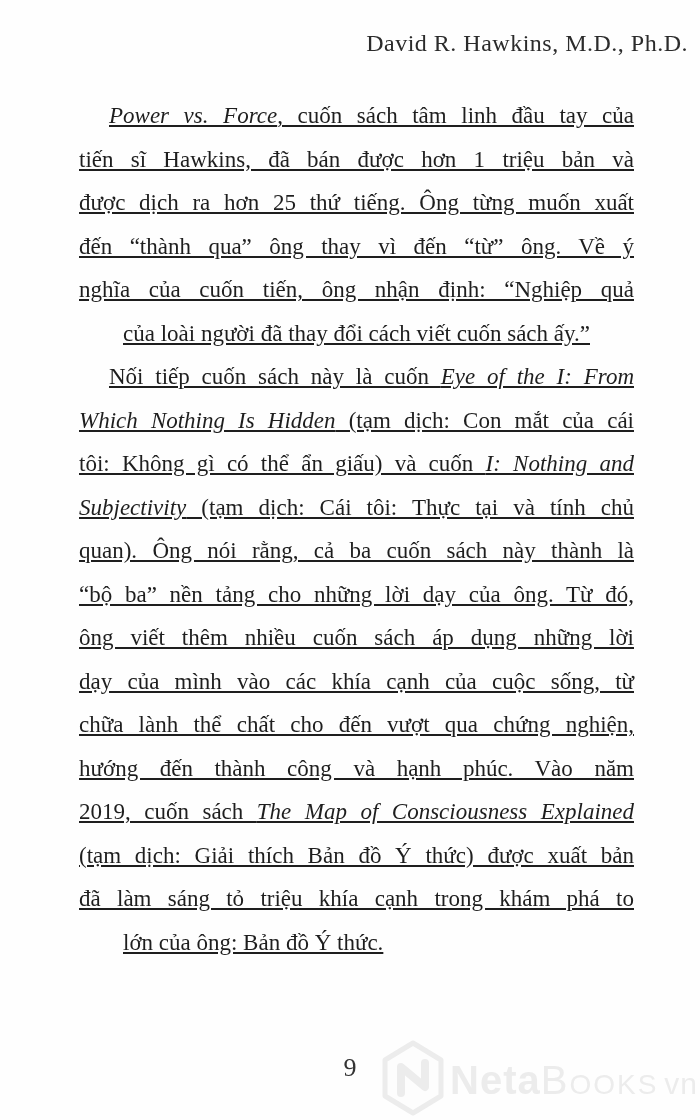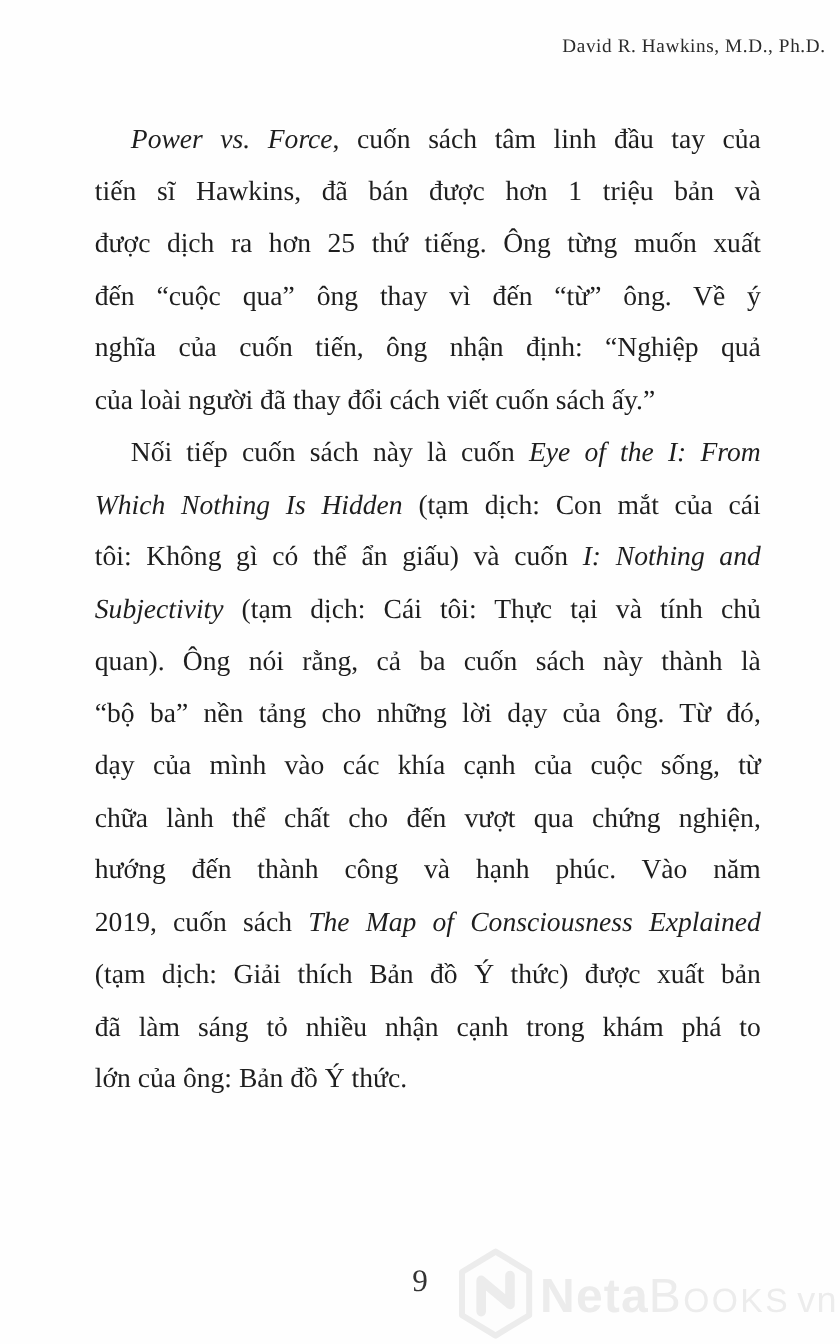--- a/index.html
+++ b/index.html
@@ -8,42 +8,44 @@
     width: 700px;
     height: 1120px;
     background: #fefefe;
     overflow: hidden;
     font-family: "Liberation Serif", "DejaVu Serif", serif;
   }
   .running-header {
     position: absolute;
     top: 30px;
     right: 12px;
-    font-size: 16px;
+    font-size: 24px;
     letter-spacing: 0.5px;
     color: #2b2b2b;
     font-family: "Liberation Serif", "DejaVu Serif", serif;
     margin-left: 43px;
   }
   .body-text {
     position: absolute;
     left: 79px;
     top: 94px;
     width: 555px;
     font-size: 23px;
     line-height: 43.5px;
     color: #1e1e1e;
   }
   .body-text .line {
     text-align: justify;
     text-align-last: justify;
     white-space: normal;
+    text-decoration: underline;
   }
   .body-text .line.last {
     text-align-last: left;
+    margin-left: 44px;
   }
   .body-text .line.indent {
     text-indent: 30px;
   }
   .body-text .it { font-style: italic; }
   .page-number {
     position: absolute;
     top: 1053px;
     left: 0;
     width: 700px;
@@ -75,35 +77,36 @@
 <body>
 
 <div class="page" style="background: rgb(254, 254, 254);">
 
   <div class="running-header">David R. Hawkins, M.D., Ph.D.</div>
 
   <div class="body-text" style="color: rgb(30, 30, 30);">
       <div class="line indent"><span class="it">Power vs. Force</span><span>, cuốn sách tâm linh đầu tay của</span></div>
       <div class="line"><span>tiến sĩ Hawkins, đã bán được hơn 1 triệu bản và</span></div>
       <div class="line"><span>được dịch ra hơn 25 thứ tiếng. Ông từng muốn xuất</span></div>
-      <div class="line"><span>đến “cuộc qua” ông thay vì đến “từ” ông. Về ý</span></div>
+      <div class="line"><span>đến “thành qua” ông thay vì đến “từ” ông. Về ý</span></div>
       <div class="line"><span>nghĩa của cuốn tiến, ông nhận định: “Nghiệp quả</span></div>
       <div class="line last"><span>của loài người đã thay đổi cách viết cuốn sách ấy.”</span></div>
       <div class="line indent"><span>Nối tiếp cuốn sách này là cuốn </span><span class="it">Eye of the I: From</span></div>
       <div class="line"><span class="it">Which Nothing Is Hidden</span><span> (tạm dịch: Con mắt của cái</span></div>
       <div class="line"><span>tôi: Không gì có thể ẩn giấu) và cuốn </span><span class="it">I: Nothing and</span></div>
       <div class="line"><span class="it">Subjectivity</span><span> (tạm dịch: Cái tôi: Thực tại và tính chủ</span></div>
       <div class="line"><span>quan). Ông nói rằng, cả ba cuốn sách này thành là</span></div>
       <div class="line"><span>“bộ ba” nền tảng cho những lời dạy của ông. Từ đó,</span></div>
+      <div class="line"><span>ông viết thêm nhiều cuốn sách áp dụng những lời</span></div>
       <div class="line"><span>dạy của mình vào các khía cạnh của cuộc sống, từ</span></div>
       <div class="line"><span>chữa lành thể chất cho đến vượt qua chứng nghiện,</span></div>
       <div class="line"><span>hướng đến thành công và hạnh phúc. Vào năm</span></div>
       <div class="line"><span>2019, cuốn sách </span><span class="it">The Map of Consciousness Explained</span></div>
       <div class="line"><span>(tạm dịch: Giải thích Bản đồ Ý thức) được xuất bản</span></div>
-      <div class="line"><span>đã làm sáng tỏ nhiều nhận cạnh trong khám phá to</span></div>
+      <div class="line"><span>đã làm sáng tỏ triệu khía cạnh trong khám phá to</span></div>
       <div class="line last"><span>lớn của ông: Bản đồ Ý thức.</span></div>
     </div>
 
   <div class="page-number">9</div>
 
   <div class="watermark" style="--wm-color: #ececec;">
     <span class="logo">
       <svg width="66" height="76" viewBox="0 0 66 76" xmlns="http://www.w3.org/2000/svg">
         <polygon points="33,3 61,20 61,56 33,73 5,56 5,20" fill="#fdfdfd" stroke="#ececec" stroke-width="5" stroke-linejoin="round"></polygon>
         <path d="M 21 53 L 21 27 L 45 47 L 45 23" fill="none" stroke="#ececec" stroke-width="8" stroke-linejoin="round" stroke-linecap="round"></path>

